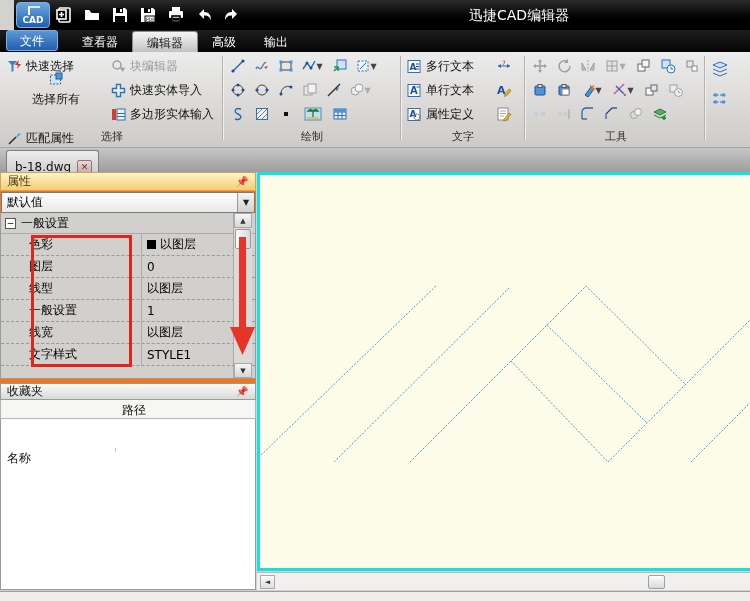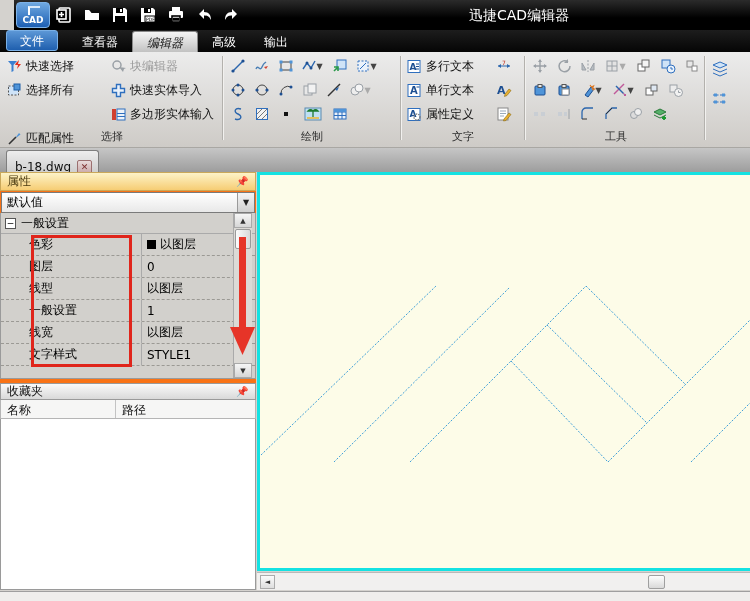--- a/index.html
+++ b/index.html
@@ -20,21 +20,21 @@
   .qbtn svg { stroke:#fff; fill:none; stroke-width:1.6; }
   .win-title { position:absolute; left:455px; top:7px; color:#fff; font-size:14px; }
 
   
   .menubar { position:absolute; left:0; top:30px; width:750px; height:22px;
     background:linear-gradient(#1d1d1d,#050505); display:flex; align-items:flex-end; }
   .menu-item { height:21px; padding:3px 14px; color:#fff; font-size:12px; }
   .menu-item.file { background:linear-gradient(#5c97d6,#1f5fae); border:1px solid #7ab0e6;
     border-radius:3px; margin:0 10px 1px 6px; padding:2px 13px; }
   .menu-item.active { background:linear-gradient(#f5f5f5,#c2c2c2); color:#111;
-    border-radius:3px 3px 0 0; border:1px solid #8a8a8a; border-bottom:none;font-style:italic; }
+    border-radius:3px 3px 0 0; border:1px solid #8a8a8a; border-bottom:none; }
 
   
   .ribbon { position:absolute; left:0; top:52px; width:750px; height:96px;
     background:linear-gradient(#ececec,#d7d5d2 70%,#cecbc7); border-bottom:1px solid #a9a7a3; }
   .rgroup { position:absolute; top:2px; height:92px; }
   .rgroup .glabel { position:absolute; bottom:2px; left:0; right:0; text-align:center;
     font-size:11px; color:#2b2b2b; }
   .gdiv { position:absolute; top:4px; height:84px; width:2px;
     border-left:1px solid #b3b1ad; border-right:1px solid #f2f1ef; }
   .lrow { display:flex; align-items:center; height:24px; }
@@ -82,21 +82,21 @@
   .sthumb { height:20px; background:linear-gradient(90deg,#fbfbfb,#d8d8d8); border:1px solid #9a9a9a; border-radius:2px; margin:1px; }
   .strack { flex:1; }
   .red-rect { position:absolute; left:30px; top:22px; width:101px; height:132px;
     border:3px solid #e0251b; z-index:5; }
   .red-arrow { position:absolute; right:0px; top:24px; z-index:6; }
   .fav-header { height:17px; margin-top:4px; background:linear-gradient(#fafafa,#d9d9d9);
     border:1px solid #9a9a9a; display:flex; align-items:center; justify-content:space-between;
     padding:0 6px; color:#111; }
   .fav-cols { height:19px; display:flex; background:#f6f6f5; border:1px solid #b5b5b5; border-top:none; }
   .fav-col { padding:2px 6px; color:#111; }
-  .fav-col.c1 { width:115px; border-right:1px solid #c3c3c3; }
+  .fav-col.c1 { width:115px; border-right:1px solid #c3c3c3;margin-top:48px; }
   .fav-list { height:171px; background:#fff; border:1px solid #9a9a9a; border-top:none; }
 
   
   .canvas-wrap { position:absolute; left:257px; top:172px; width:493px; height:399px;
     border:3px solid #14e2e2; border-right:none; background:#fdfce8; }
   .canvas-wrap svg { display:block; }
   .hscroll { position:absolute; left:257px; top:572px; width:493px; height:18px;
     background:#f1f0ef; border-top:1px solid #b9b9b9; }
   .h-left { position:absolute; left:3px; top:2px; width:15px; height:14px;
     background:linear-gradient(#fbfbfb,#dedede); border:1px solid #ababab; font-size:7px;
@@ -189,21 +189,21 @@
         </div>
         <div class="lbtn disabled">
           <svg width="15" height="15" viewBox="0 0 15 15">
               <circle cx="6" cy="6" r="4" fill="none" stroke="#9aa0a6" stroke-width="1.5"></circle>
               <path d="M8 8l4 5 1-3 2-1z" fill="#9aa0a6"></path>
             </svg>
           <span>块编辑器</span>
         </div>
       </div>
       <div class="lrow">
-        <div class="lbtn" style="width:104px;">
+        <div class="lbtn" style="width:104px;flex-direction:column;">
           <svg width="15" height="15" viewBox="0 0 15 15">
               <rect x="1.5" y="3" width="10" height="9" fill="#cfe3f7" stroke="#555" stroke-dasharray="2 1.5"></rect>
               <rect x="7" y="1" width="6" height="6" fill="#4f94d8" stroke="#1d5fa8"></rect>
             </svg>
           <span>选择所有</span>
         </div>
         <div class="lbtn">
           <svg width="15" height="15" viewBox="0 0 15 15">
               <path d="M5.5 1.5h4v4h4v4h-4v4h-4v-4h-4v-4h4z" fill="#eaf2fb" stroke="#2f6fbe" stroke-width="1.4"></path>
             </svg>

